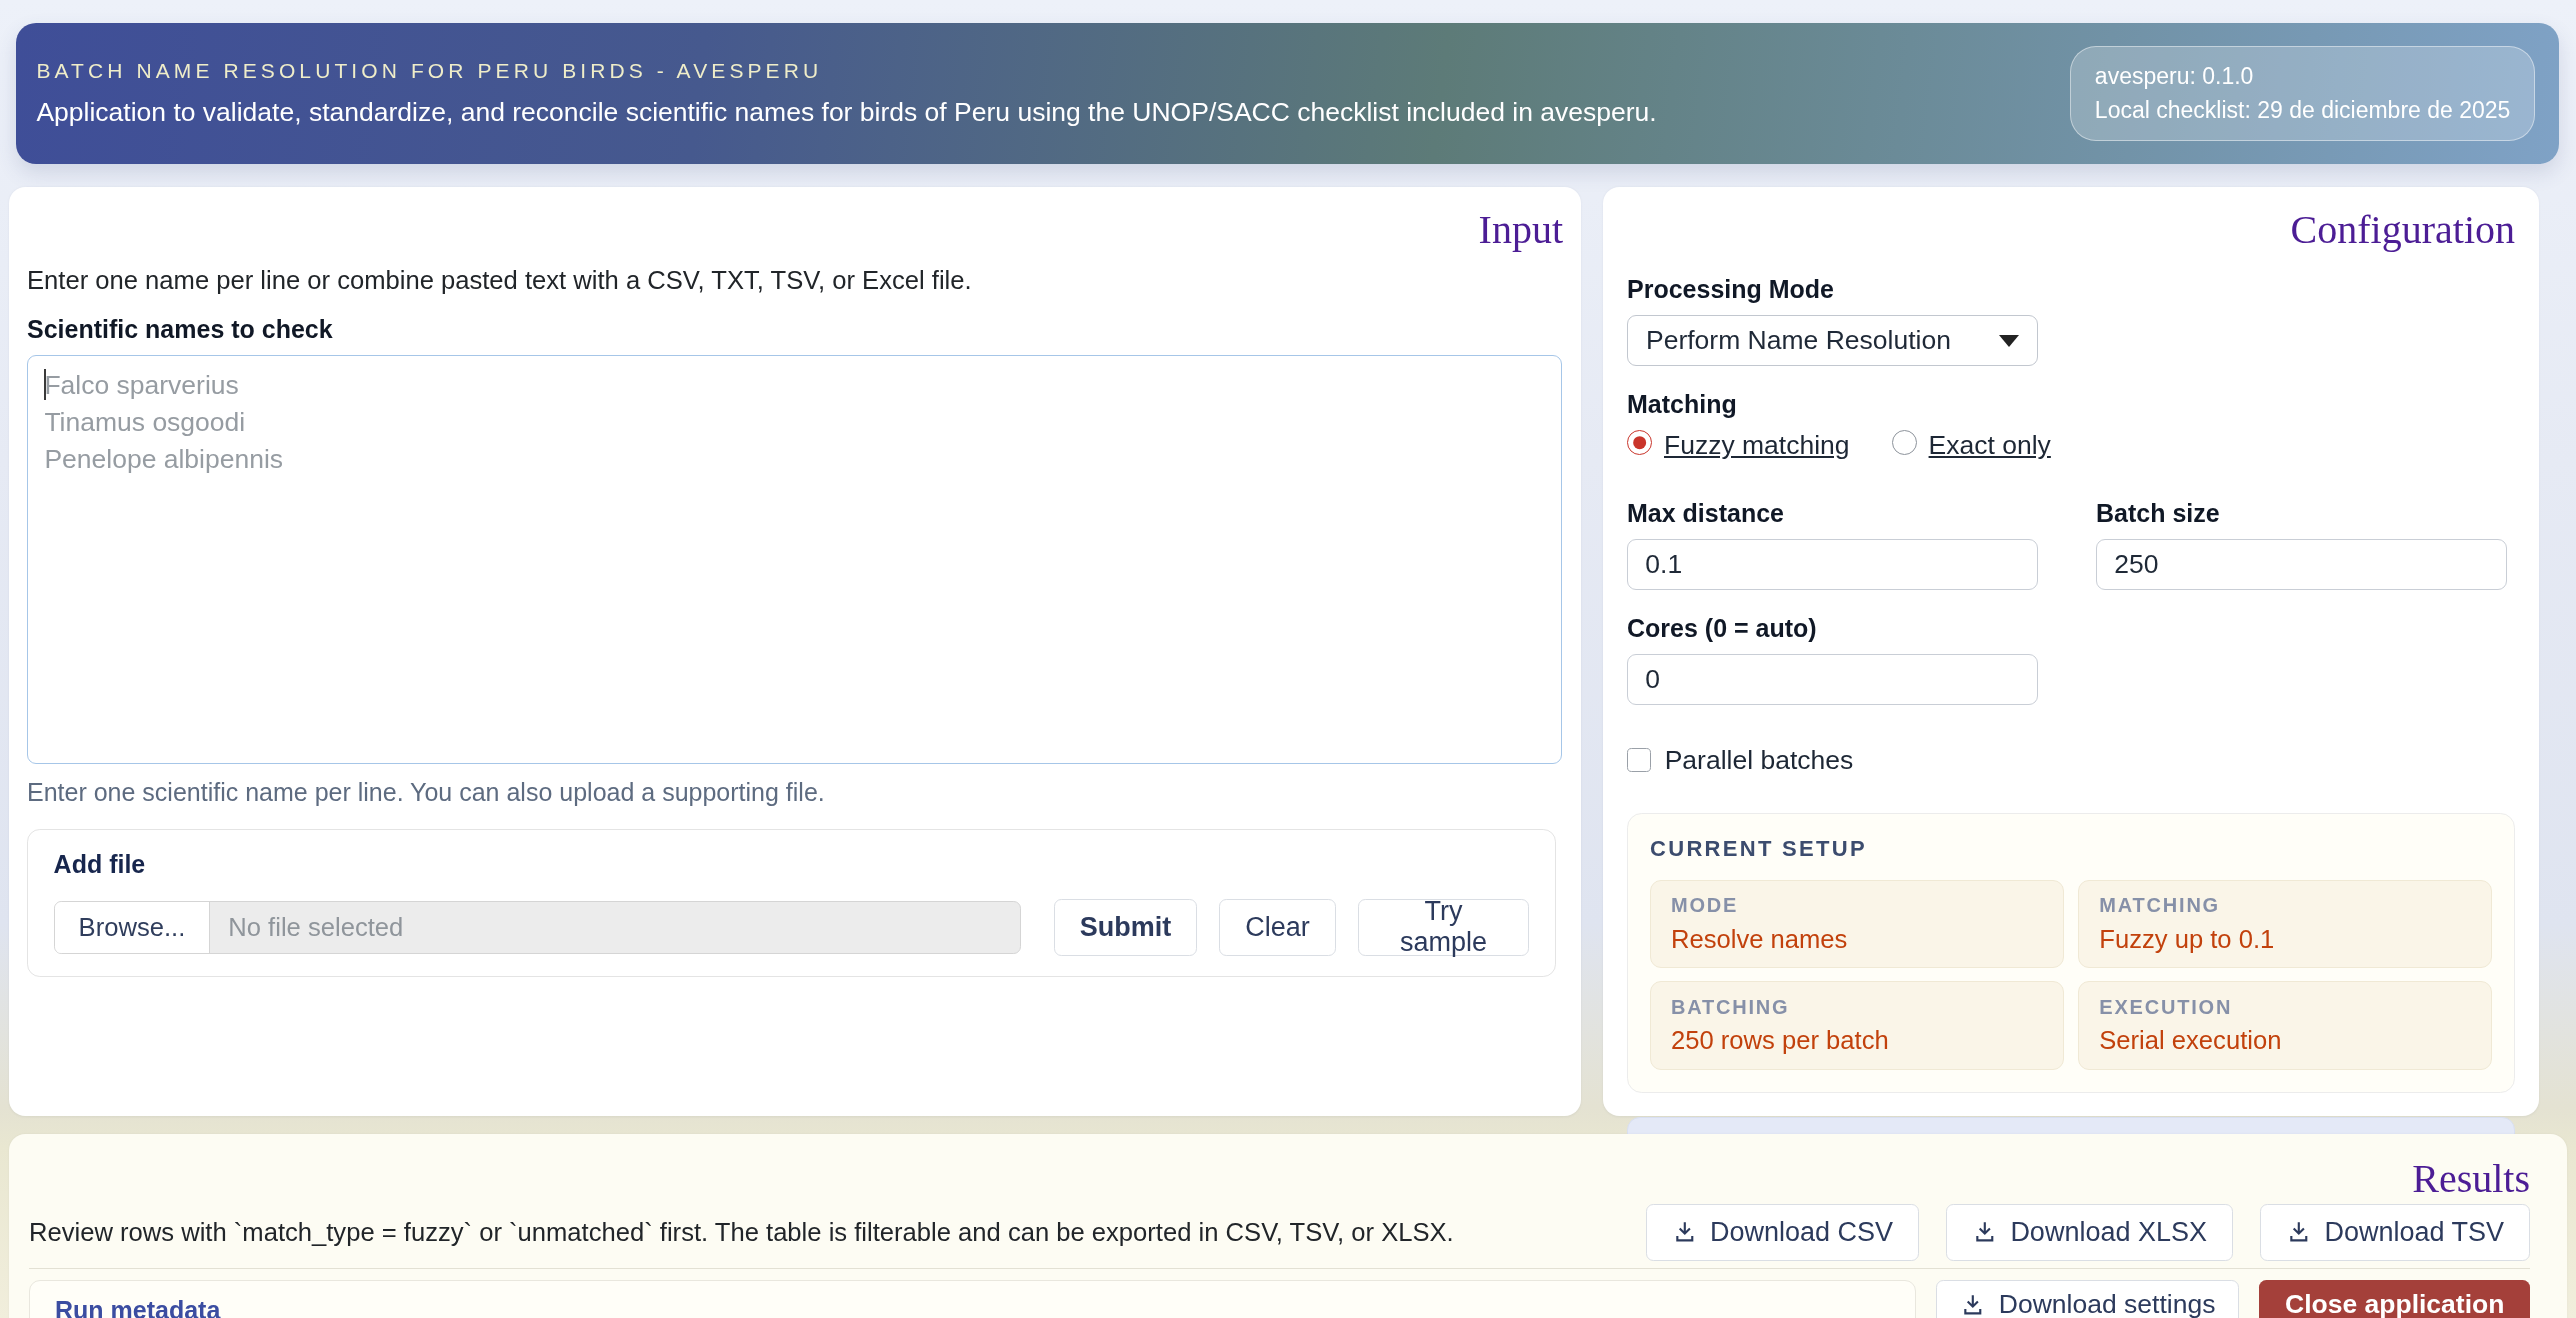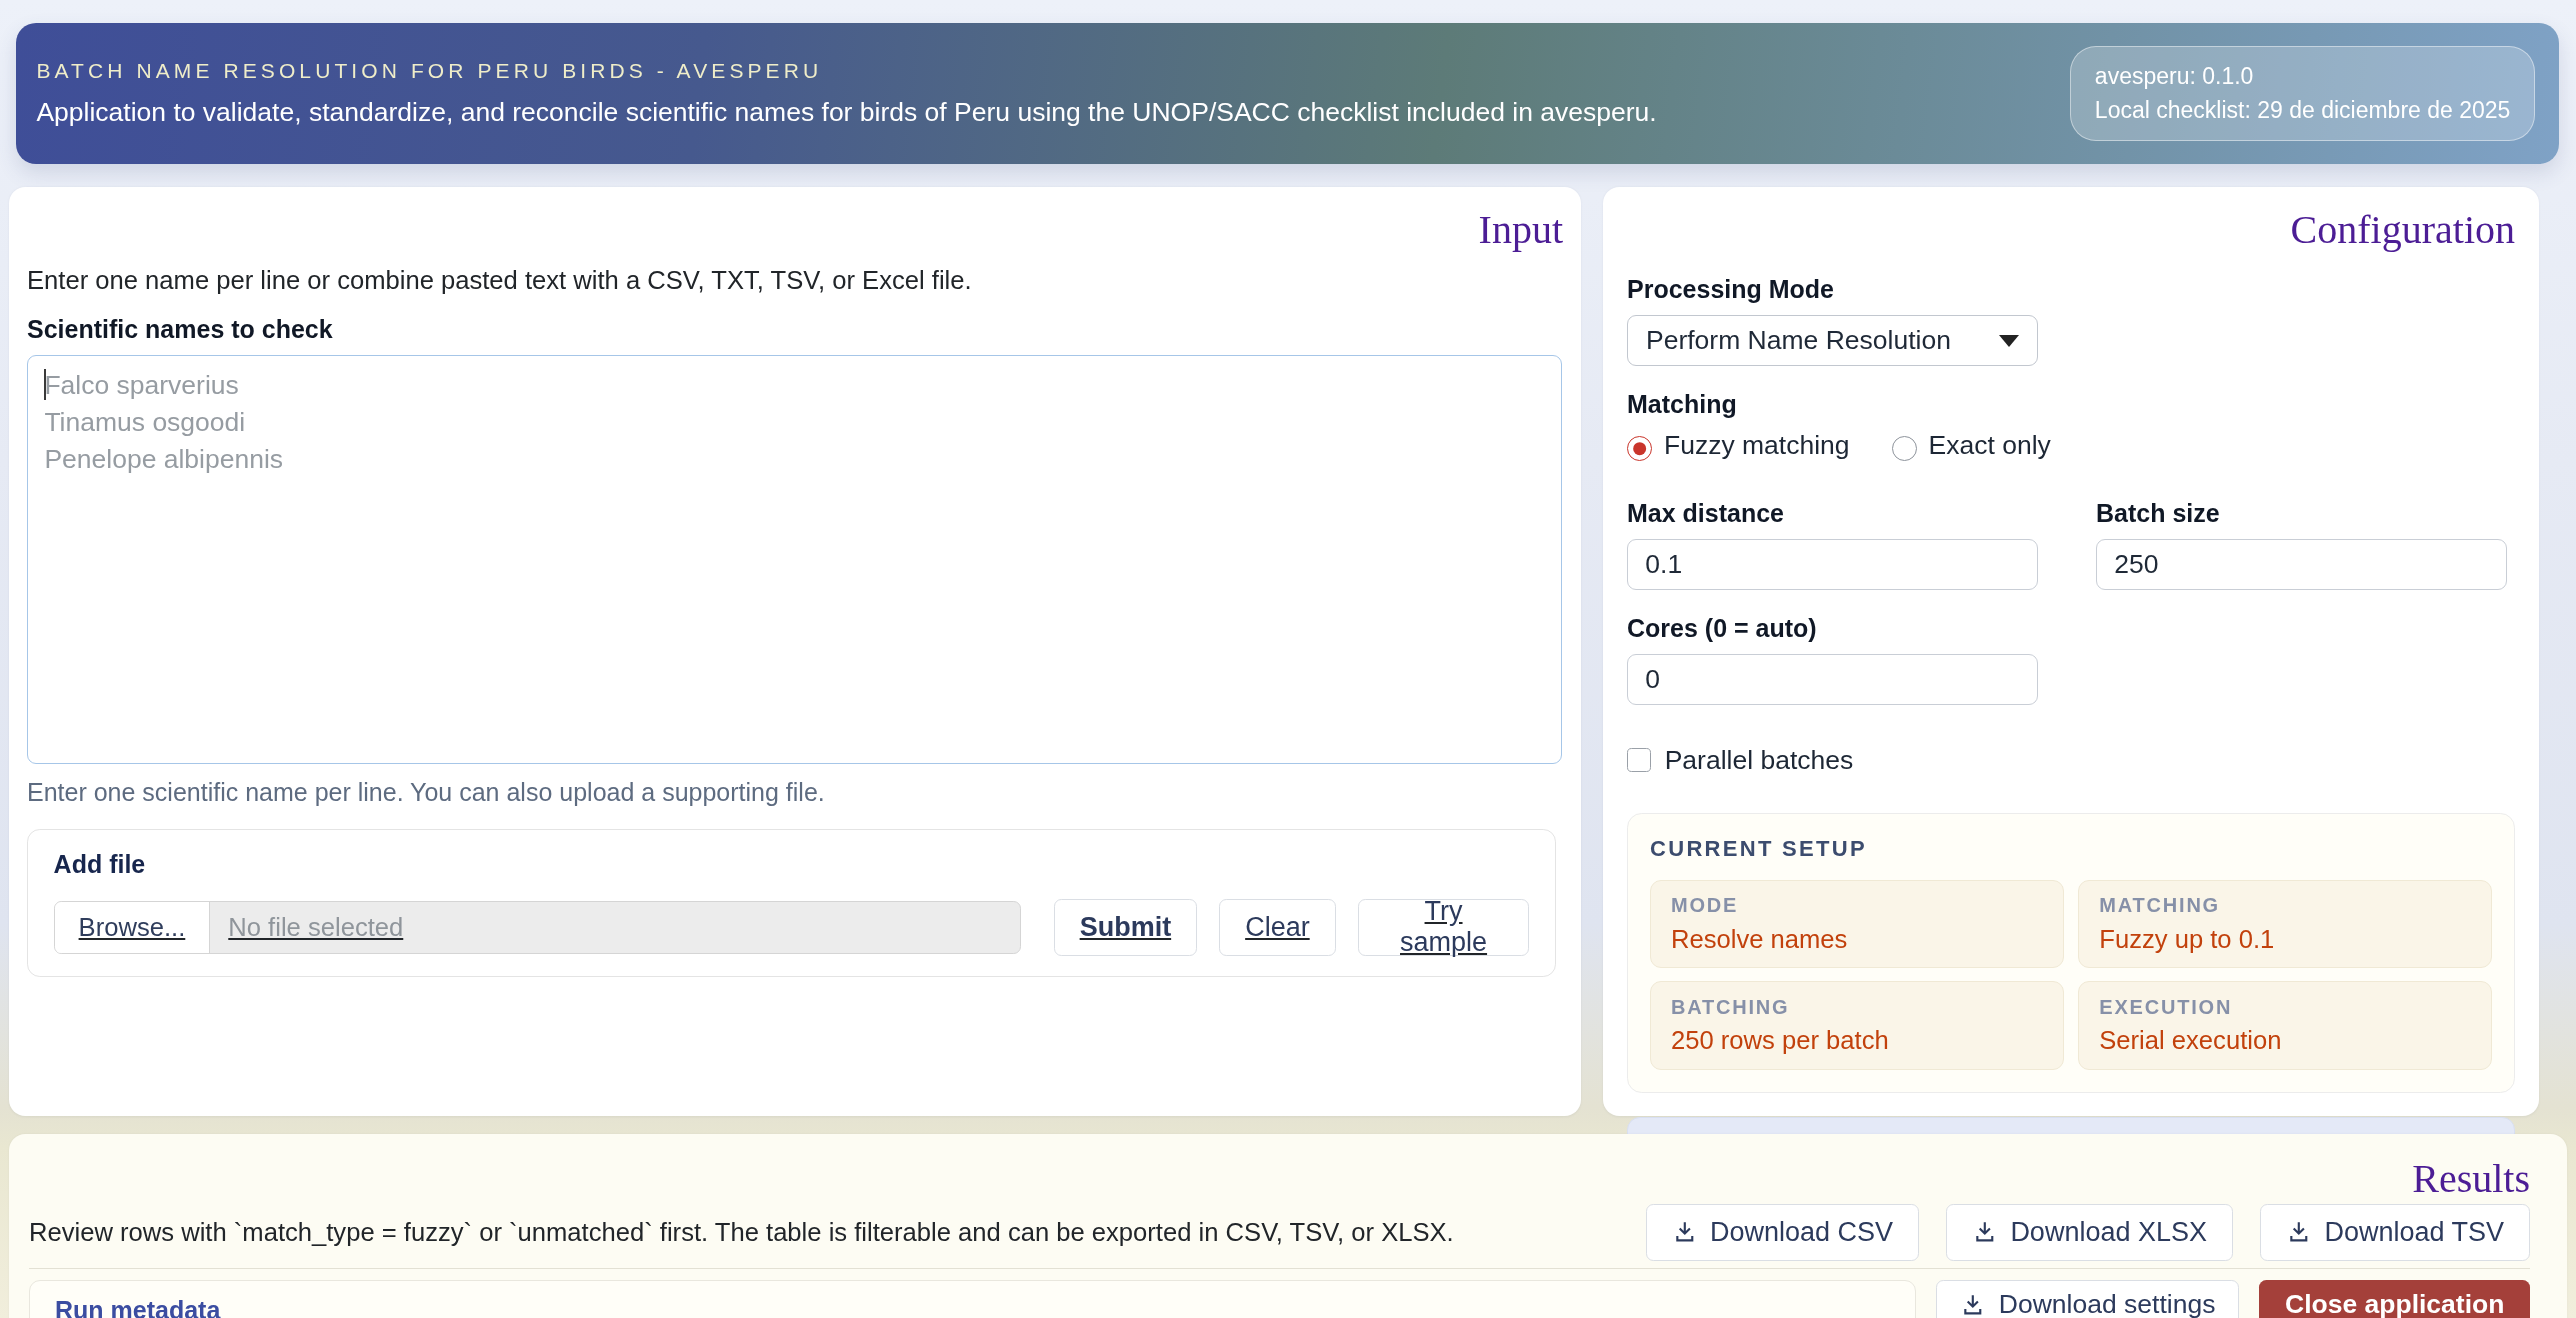--- a/index.html
+++ b/index.html
@@ -32,37 +32,37 @@
 
   .names-wrap { position:relative; margin-top:11px; }
   .names { width:1535px; height:409px; border:1.8px solid #a6c6e8; border-radius:9px; padding:11px 16.4px;
     font:26.5px/1.4 "Liberation Sans", sans-serif; color:#212529; resize:none; outline:none; background:#fff; }
   .names::placeholder { color:#969ca2; }
   .text-caret { position:absolute; left:17.3px; top:14.6px; width:1.8px; height:31px; background:#3a3a3a; }
   .names-help { margin-top:11px; font-size:25px; color:#5d6b80; }
 
   .addfile-box { margin-top:22px; width:1529px; border:0.9px solid #e4e4e4; border-radius:12.8px; padding:20px 25.6px; }
   .addfile-label { font-size:25px; font-weight:700; color:#17264d; }
-  .addfile-row { margin-top:20px; display:flex; align-items:center; gap:33px;text-decoration:underline; }
+  .addfile-row { margin-top:20px; display:flex; align-items:center; gap:33px; }
   .file-input { display:flex; width:993px; height:53px; border:0.9px solid #d5d5d5; border-radius:7.3px; overflow:hidden; background:#ececec; }
   .browse-btn { background:#fff; border:none; border-right:0.9px solid #d5d5d5; padding:0 24px; font-size:25.6px;
     color:#2f3d5c; font-family:inherit; cursor:pointer; }
   .file-placeholder { display:flex; align-items:center; padding-left:18px; color:#8f959b; font-size:25.6px; }
   .action-btns { display:flex; gap:22px; }
   .btn { background:#fff; border:0.9px solid #dadee4; border-radius:7.3px; height:57px; padding:0 25px;
     font-size:27px; color:#2c3a5c; font-family:inherit; cursor:pointer; display:flex; align-items:center; gap:12.8px; }
   .btn-submit { font-weight:700; }
 
   
   .cfg-label { margin-top:24px; font-size:25px; font-weight:700; color:#101826; }
   .select { margin-top:11px; width:411px; height:51px; border:0.9px solid #c2c7cf; border-radius:9px;
     padding:0 18px; display:flex; align-items:center; justify-content:space-between; font-size:26.5px; color:#1f2937; cursor:pointer; background:#fff; }
   .caret-down { width:0; height:0; border-left:10px solid transparent; border-right:10px solid transparent; border-top:12.8px solid #222; }
   .radio-row { margin-top:11px; display:flex; gap:42px; }
-  .radio { display:flex; align-items:flex-end; gap:12px; font-size:26.5px; color:#1d2735; cursor:pointer; }
+  .radio { display:flex; align-items:flex-start; gap:12px; font-size:26.5px; color:#1d2735; cursor:pointer;text-decoration:underline; }
   .radio-dot { width:25px; height:25px; border-radius:50%; border:1.8px solid #8d939b; position:relative; background:#fff; }
   .radio-dot.checked { border-color:var(--radio-red,#c9352b); }
   .radio-dot.checked::after { content:""; position:absolute; left:50%; top:50%; transform:translate(-50%,-50%);
     width:13.7px; height:13.7px; border-radius:50%; background:var(--radio-red,#c9352b); }
   .cfg-grid { margin-top:25.6px; display:flex; gap:58px; }
   .cfg-col .field-label { margin-top:12px; }
   .cfg-input { margin-top:11px; width:411px; height:51px; border:0.9px solid #c9ced6; border-radius:9px;
     padding:0 17.3px; font-size:26.5px; color:#1f2937; font-family:inherit; outline:none; display:block; }
   .checkbox-row { margin-top:40px; display:flex; align-items:center; gap:13.7px; font-size:26.5px; color:#1d2735; cursor:pointer; }
   .checkbox { width:24px; height:24px; border:1.8px solid #9aa0a8; border-radius:4.6px; background:#fff; }

